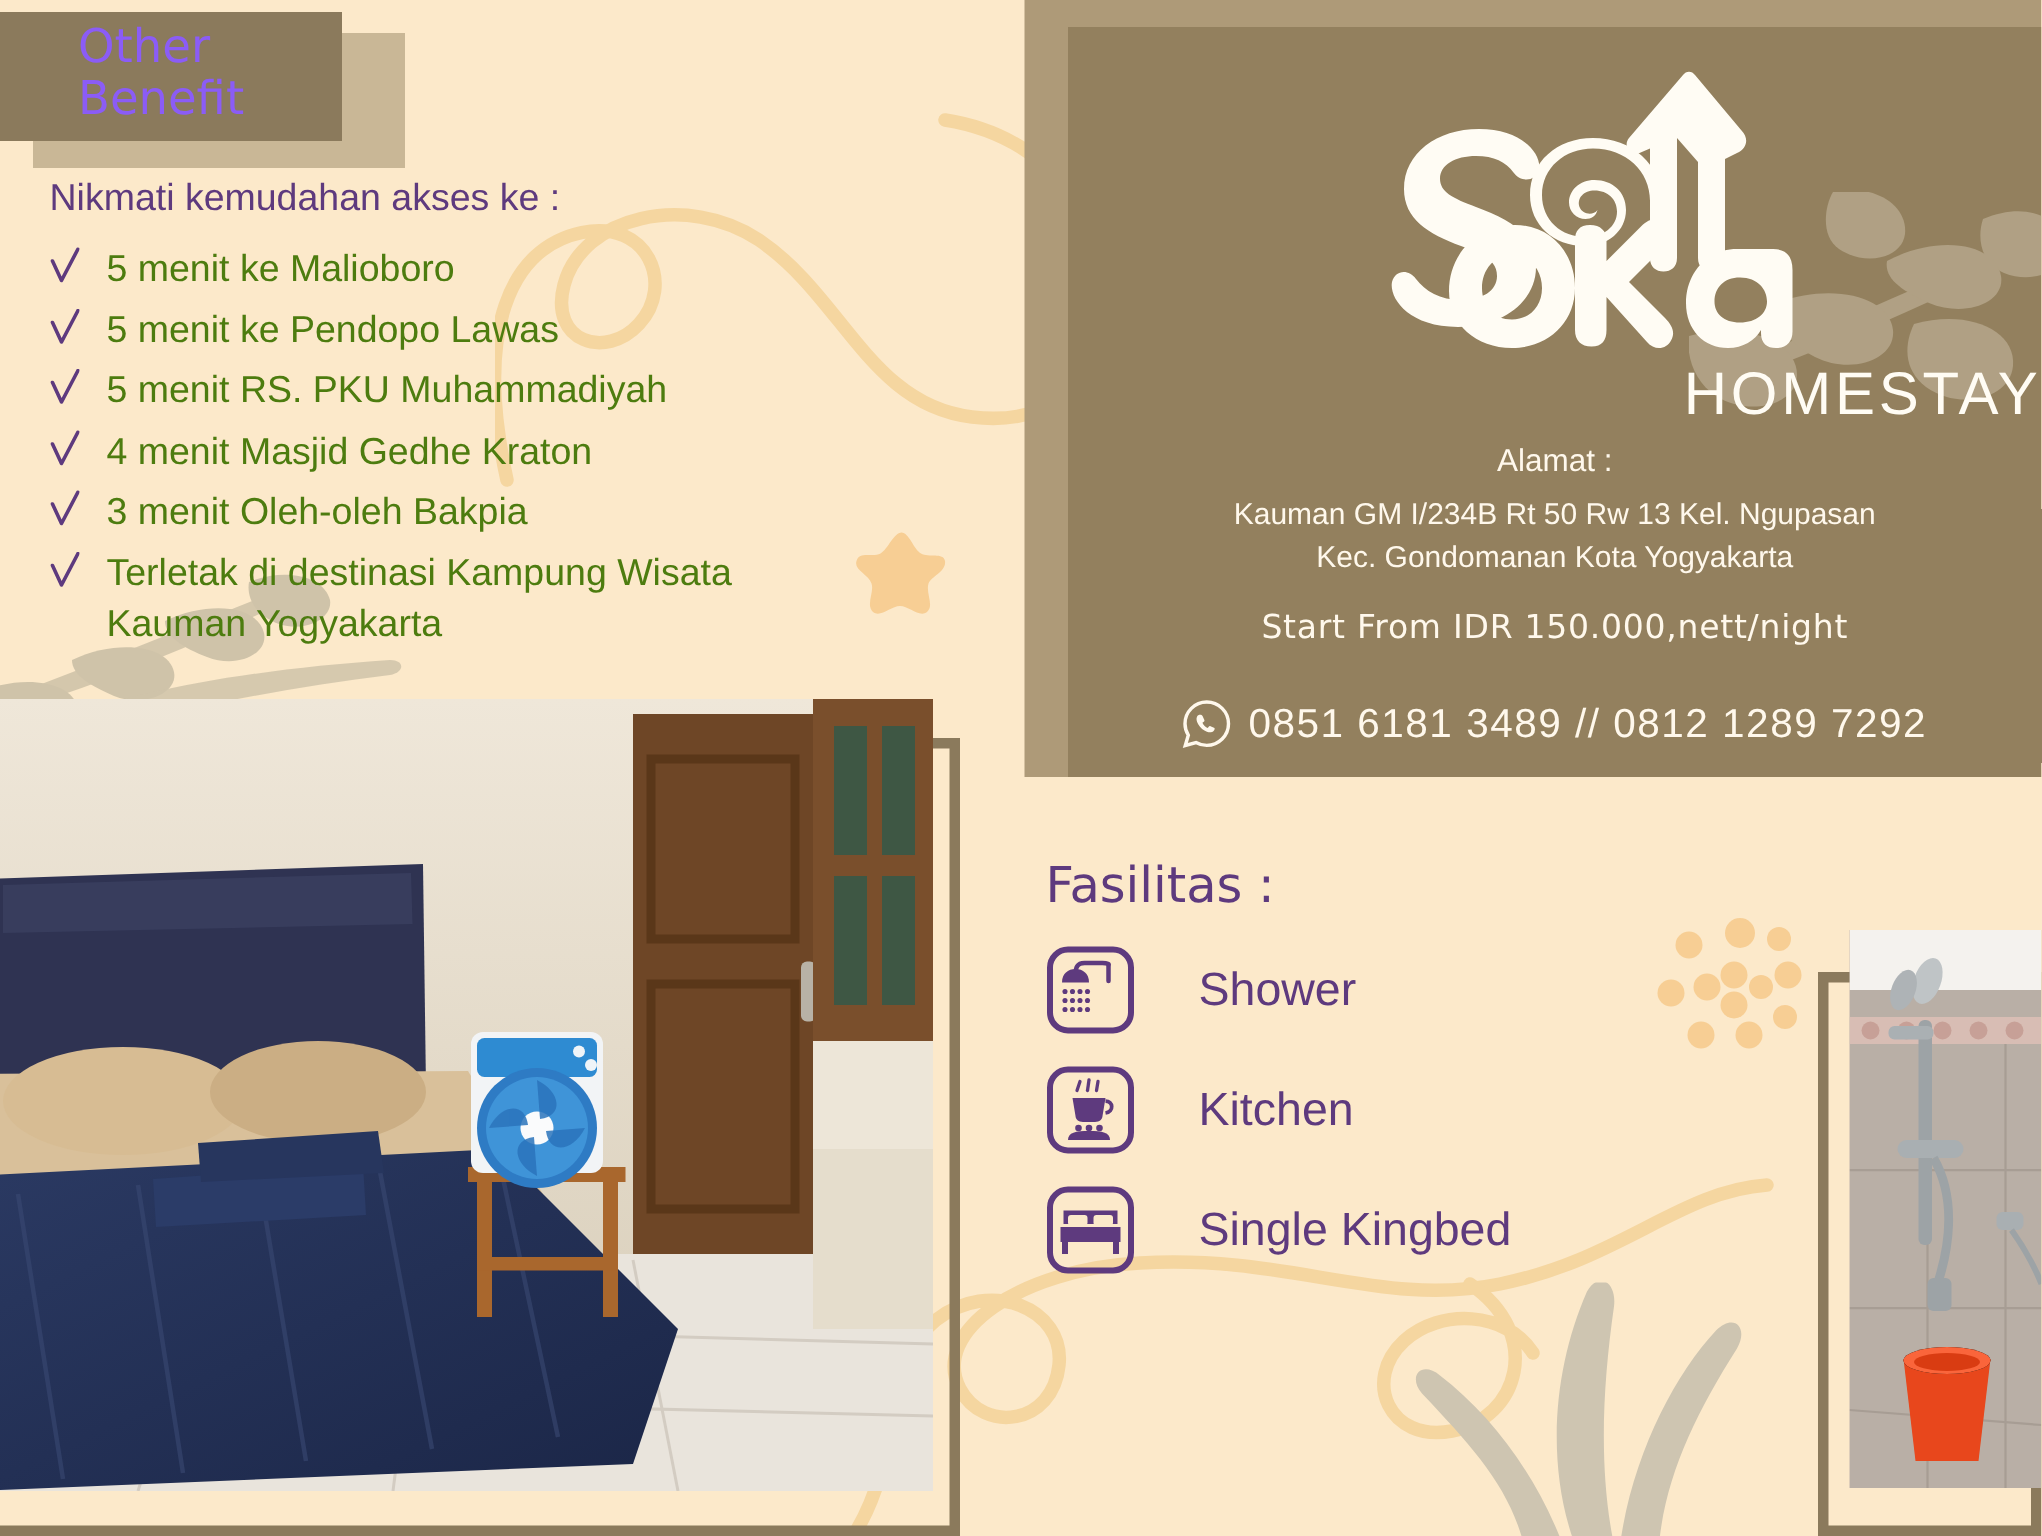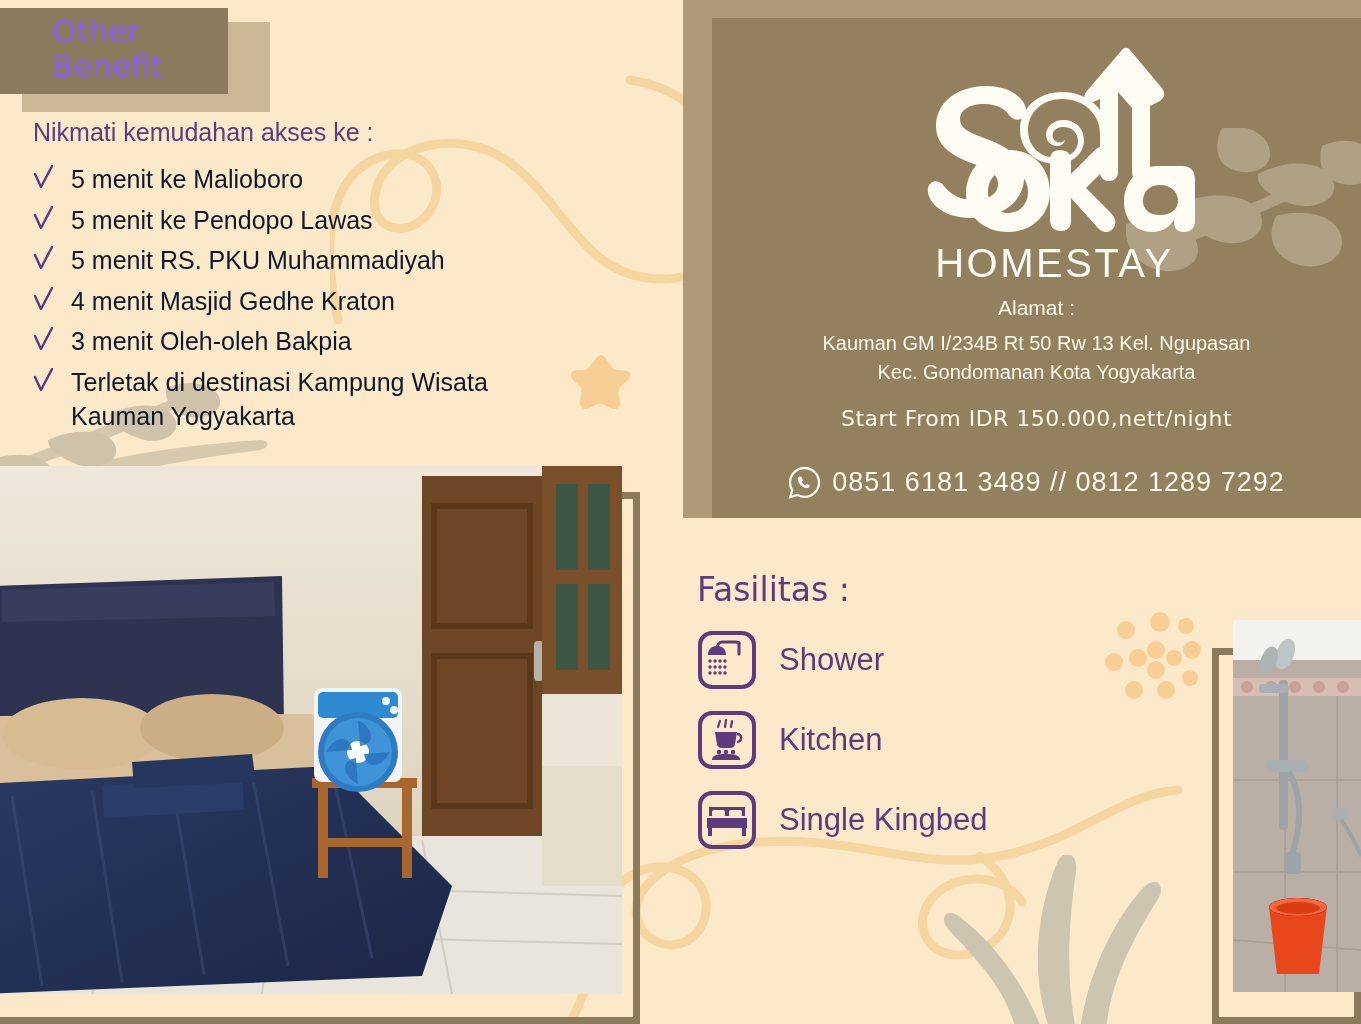--- a/index.html
+++ b/index.html
@@ -44,21 +44,21 @@
     left:712px; top:18px;
     width:649px; height:500px;
     background:#93805E;
     overflow:hidden;
   }
 
   
   .logo-wrap{
     position:absolute;
     left:0; right:0; top:22px;
-    text-align:center;
+    text-align:right;
     padding-left:36px;
   }
   .logo-mark{ display:block; margin:0 auto; }
   .logo-sub{
     display:block;
     margin-top:-4px;
     color:#FFFCF4;
     font-size:40px;
     letter-spacing:2.5px;
     font-weight:400;
@@ -138,21 +138,21 @@
     align-items:flex-start;
     gap:18px;
     margin-bottom:6px;
   }
   .check{
     flex:0 0 auto;
     width:20px; height:26px;
     margin-top:3px;
   }
   .benefit-label{
-    color:#0f172a;
+    color:#4d7c0f;
     font-size:25px;
     line-height:1.38;
   }
 
   
   .fas-title{
     position:absolute;
     left:697px; top:570px;
     color:#5E3A7E;
     font-size:33px;
@@ -165,20 +165,21 @@
   .fas-item{
     display:flex;
     align-items:center;
     gap:22px;
     margin-bottom:20px;
   }
   .fas-icon{ flex:0 0 auto; width:60px; height:60px; }
   .fas-label{
     color:#5E3A7E;
     font-size:31px;
+    margin-left:20px;
   }
 
   
   .photo-room-frame{
     position:absolute;
     left:-8px; top:492px;
     width:648px; height:532px;
     border:7px solid #8B7A5C;
   }
   .photo-room{

